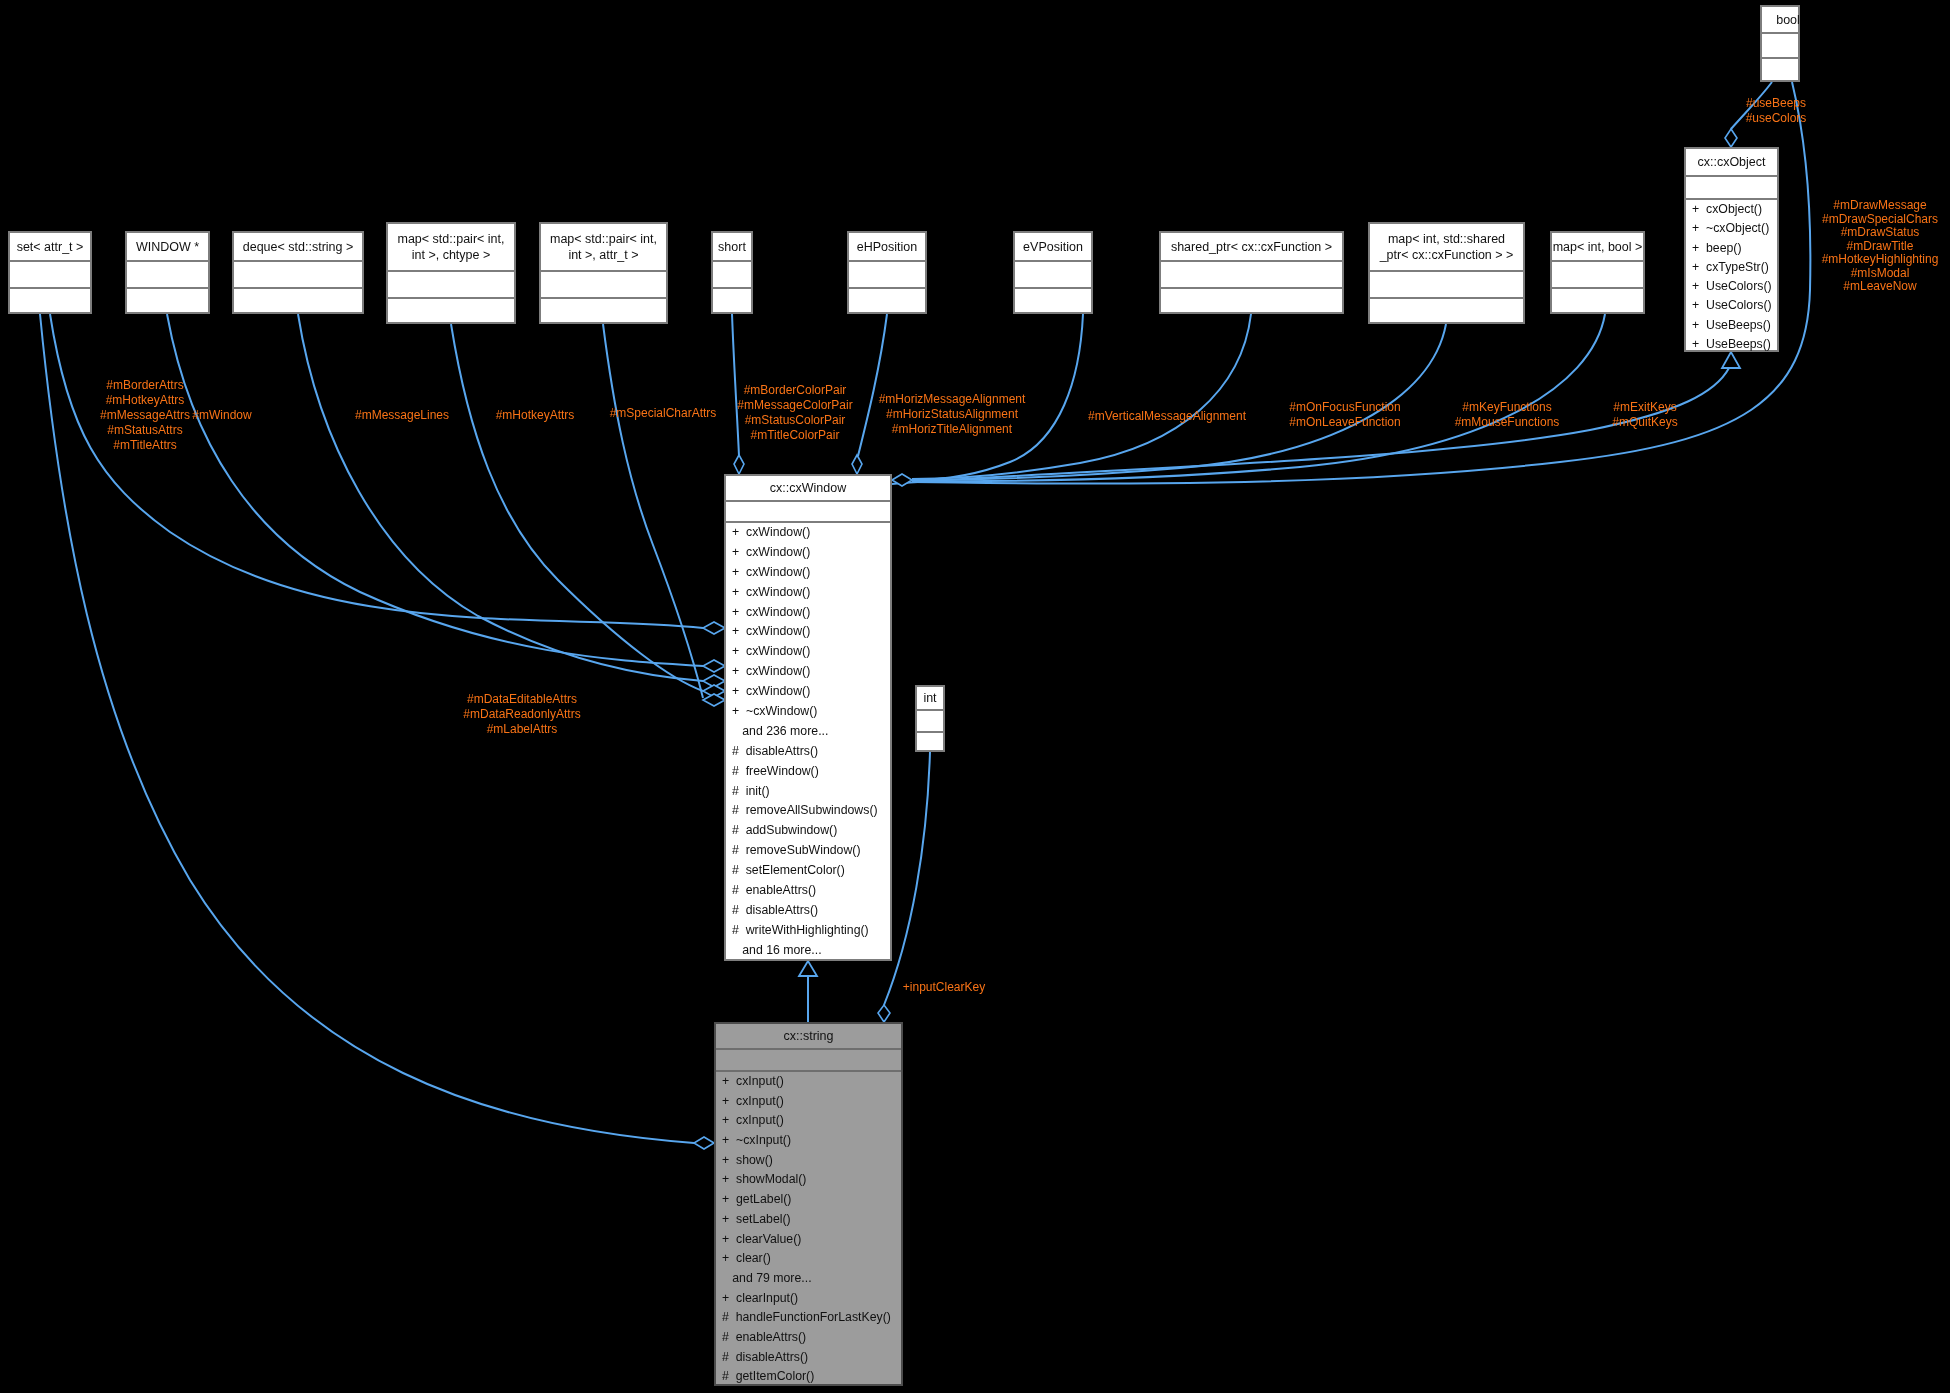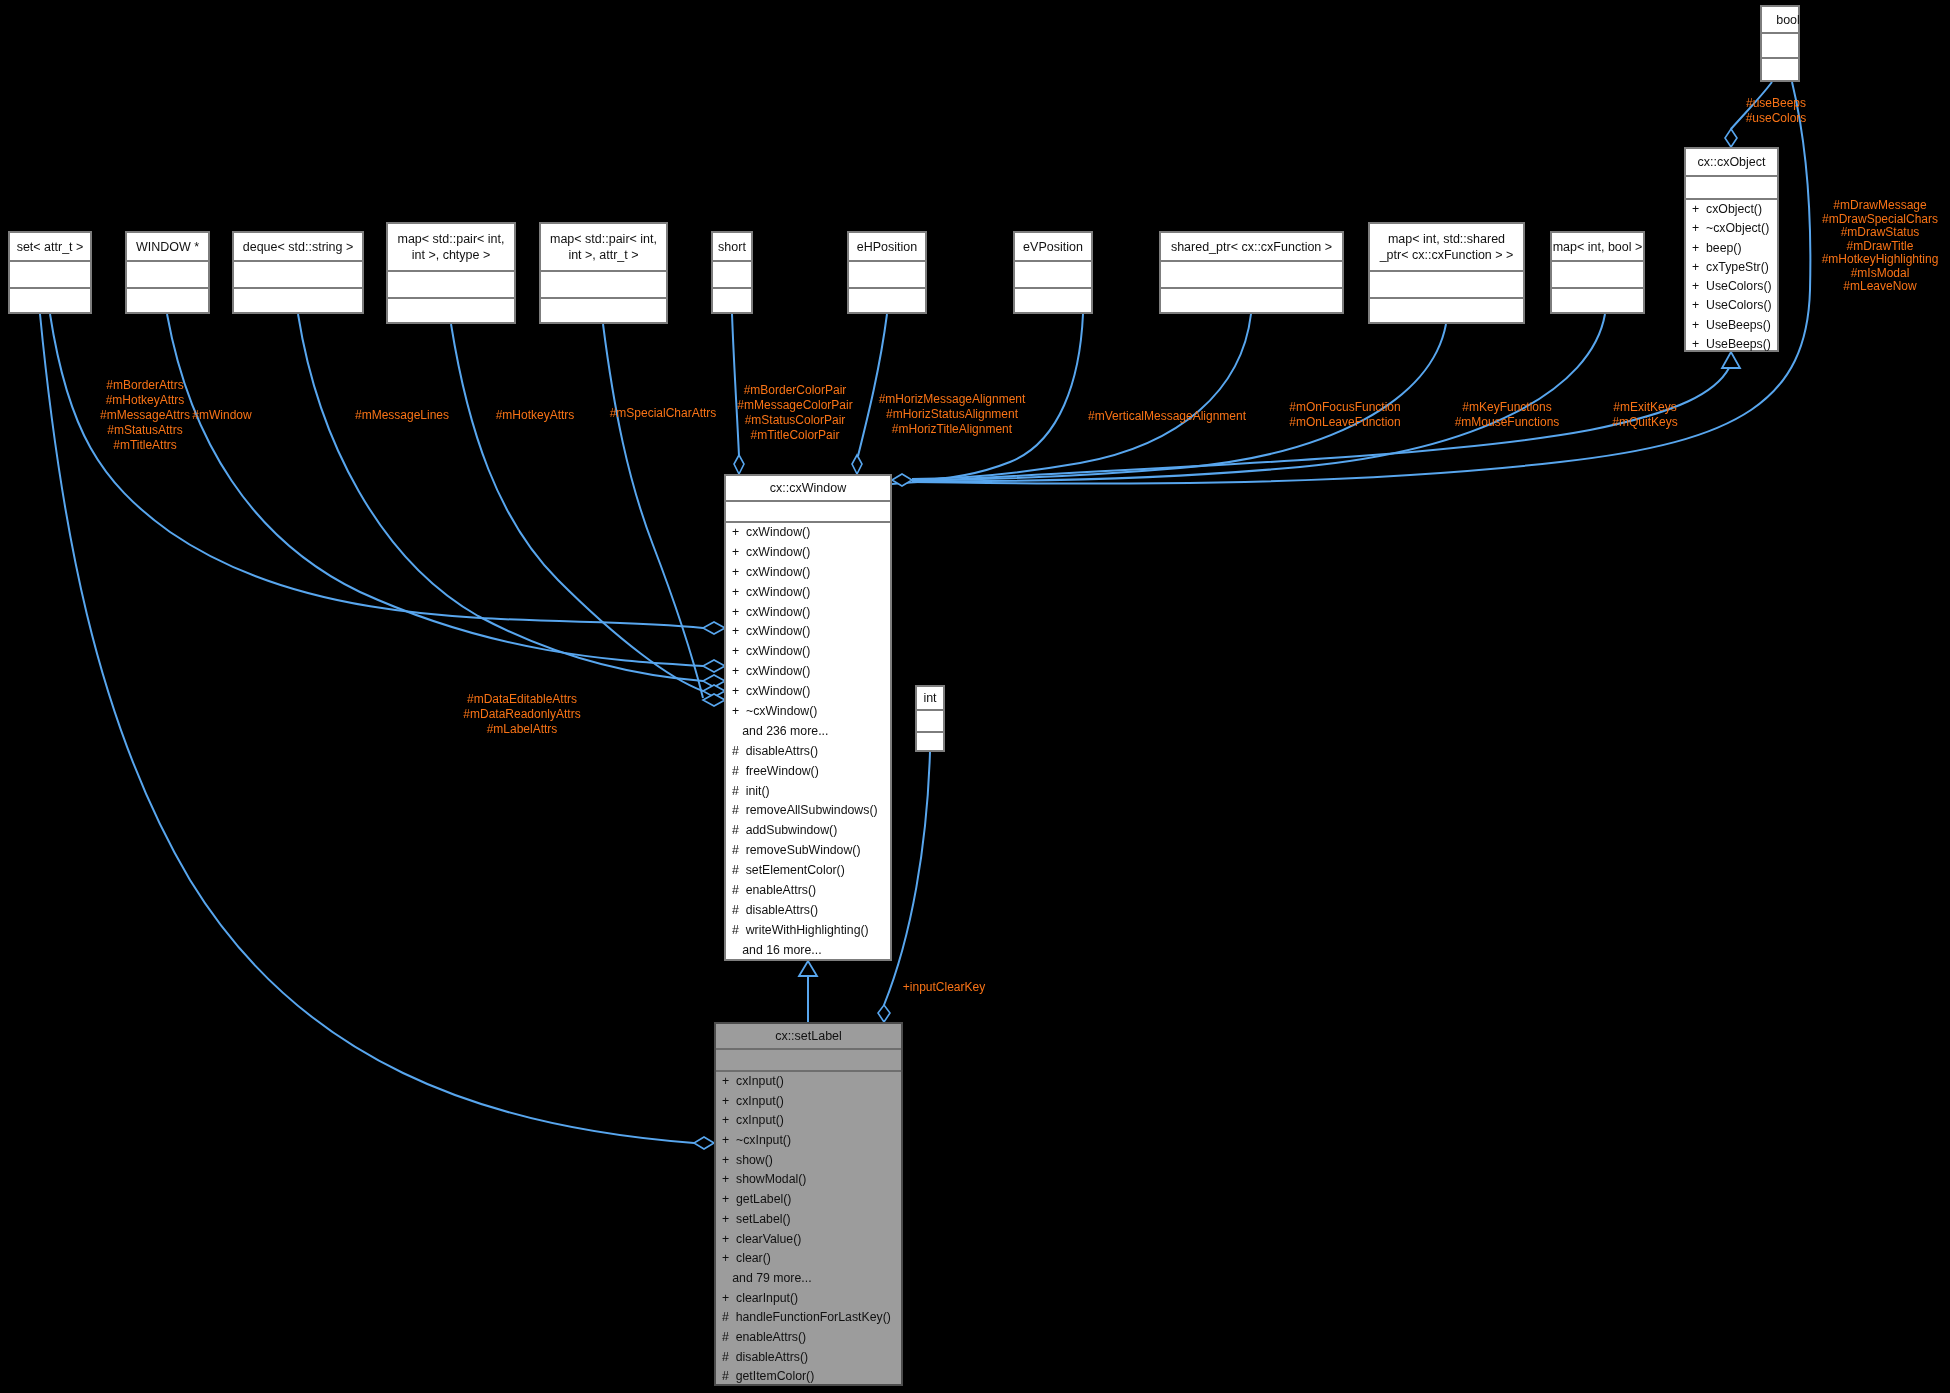--- a/index.html
+++ b/index.html
@@ -184,21 +184,21 @@
         <div class="m">#  removeSubWindow()</div>
         <div class="m">#  setElementColor()</div>
         <div class="m">#  enableAttrs()</div>
         <div class="m">#  disableAttrs()</div>
         <div class="m">#  writeWithHighlighting()</div>
         <div class="m">   and 16 more...</div>
       </div>
   </div>
 
   <div class="ubox gray" style="left:714px;top:1022px;width:189px;height:364px;">
-    <div class="ut" style="height:24px;">cx::setLabel</div>
+    <div class="ut" style="height:24px;">cx::string</div>
     <div class="uc" style="height:20px;"></div>
     <div class="um" style="--lh:19.7px;">
         <div class="m">+  cxInput()</div>
         <div class="m">+  cxInput()</div>
         <div class="m">+  cxInput()</div>
         <div class="m">+  ~cxInput()</div>
         <div class="m">+  show()</div>
         <div class="m">+  showModal()</div>
         <div class="m">+  getLabel()</div>
         <div class="m">+  setLabel()</div>

